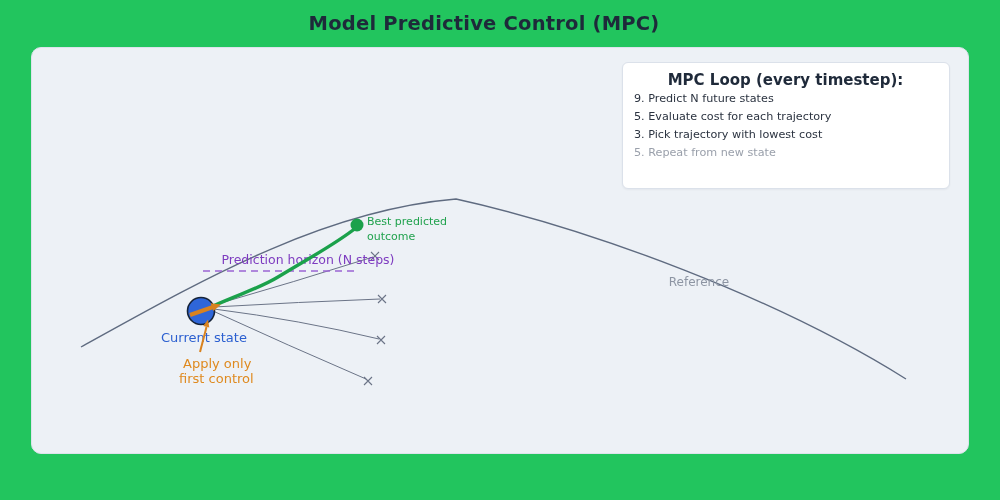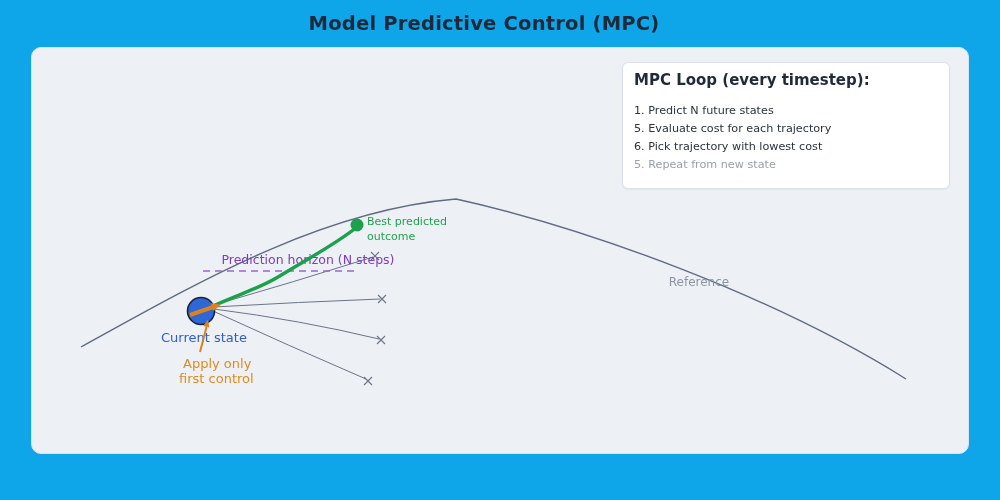--- a/index.html
+++ b/index.html
@@ -1,38 +1,38 @@
 <!DOCTYPE html>
 <html><head>
 <meta charset="utf-8">
 <style>
   html,body{margin:0;padding:0;background:#ffffff;}
   .page{
-    position:relative;width:1000px;height:500px;background:#0ea5e9;
+    position:relative;width:1000px;height:500px;background:#22c55e;
     font-family:"DejaVu Sans", sans-serif;overflow:hidden;
   }
   .page-title{
     position:absolute;left:0;top:12px;width:968px;margin:0;
     text-align:center;font-size:19.5px;font-weight:bold;color:#1e2a3a;
     letter-spacing:0.2px;
   }
   .panel{
     position:absolute;left:31px;top:47px;width:938px;height:407px;
     background:#edf1f6;border:1px solid #dde3ec;border-radius:10px;
     box-sizing:border-box;
   }
   .diagram-svg{position:absolute;left:0;top:0;}
   .mpc-box{
     position:absolute;left:590px;top:14px;width:328px;height:127px;
     background:#ffffff;border:1px solid #dbe1ea;border-radius:6px;
     box-sizing:border-box;padding:8px 12px 6px 11px;
     box-shadow:0 1px 2px rgba(30,42,58,0.05);
   }
   .mpc-box-title{
-    font-size:15px;font-weight:bold;color:#1f2a3a;margin:0 0 13px 0;
+    font-size:15px;font-weight:bold;color:#1f2a3a;margin:0 0 1px 0;text-align:center;
   }
   .mpc-item{font-size:11.2px;line-height:18px;color:#2b3340;white-space:nowrap;}
   .mpc-item.em-highlight{color:#e58e1f;}
   .mpc-item.em-muted{color:#9aa0ab;}
   text{font-family:"DejaVu Sans", sans-serif;}
 </style>
 </head>
 <body>
 
 <div class="page">
@@ -81,20 +81,20 @@
       <g>
         <line x1="168" y1="304" x2="174.5" y2="279" stroke="#d9821e" stroke-width="2"></line>
         <polygon points="176,271.5 177.3,279.6 171.1,277.9" fill="#d9821e"></polygon>
       </g>
       <text x="151" y="320" font-size="13" fill="#df8a1f">Apply only</text>
       <text x="147" y="335" font-size="13" fill="#df8a1f">first control</text>
     </svg>
 
     <div class="mpc-box">
       <div class="mpc-box-title">MPC Loop (every timestep):</div>
-      <div class="mpc-item em-normal">1. Predict N future states</div>
+      <div class="mpc-item em-normal">9. Predict N future states</div>
       <div class="mpc-item em-normal">5. Evaluate cost for each trajectory</div>
-      <div class="mpc-item em-normal">6. Pick trajectory with lowest cost</div>
+      <div class="mpc-item em-normal">3. Pick trajectory with lowest cost</div>
       <div class="mpc-item em-muted">5. Repeat from new state</div>
     </div>
 
   </div>
 </div>
 
 </body></html>

